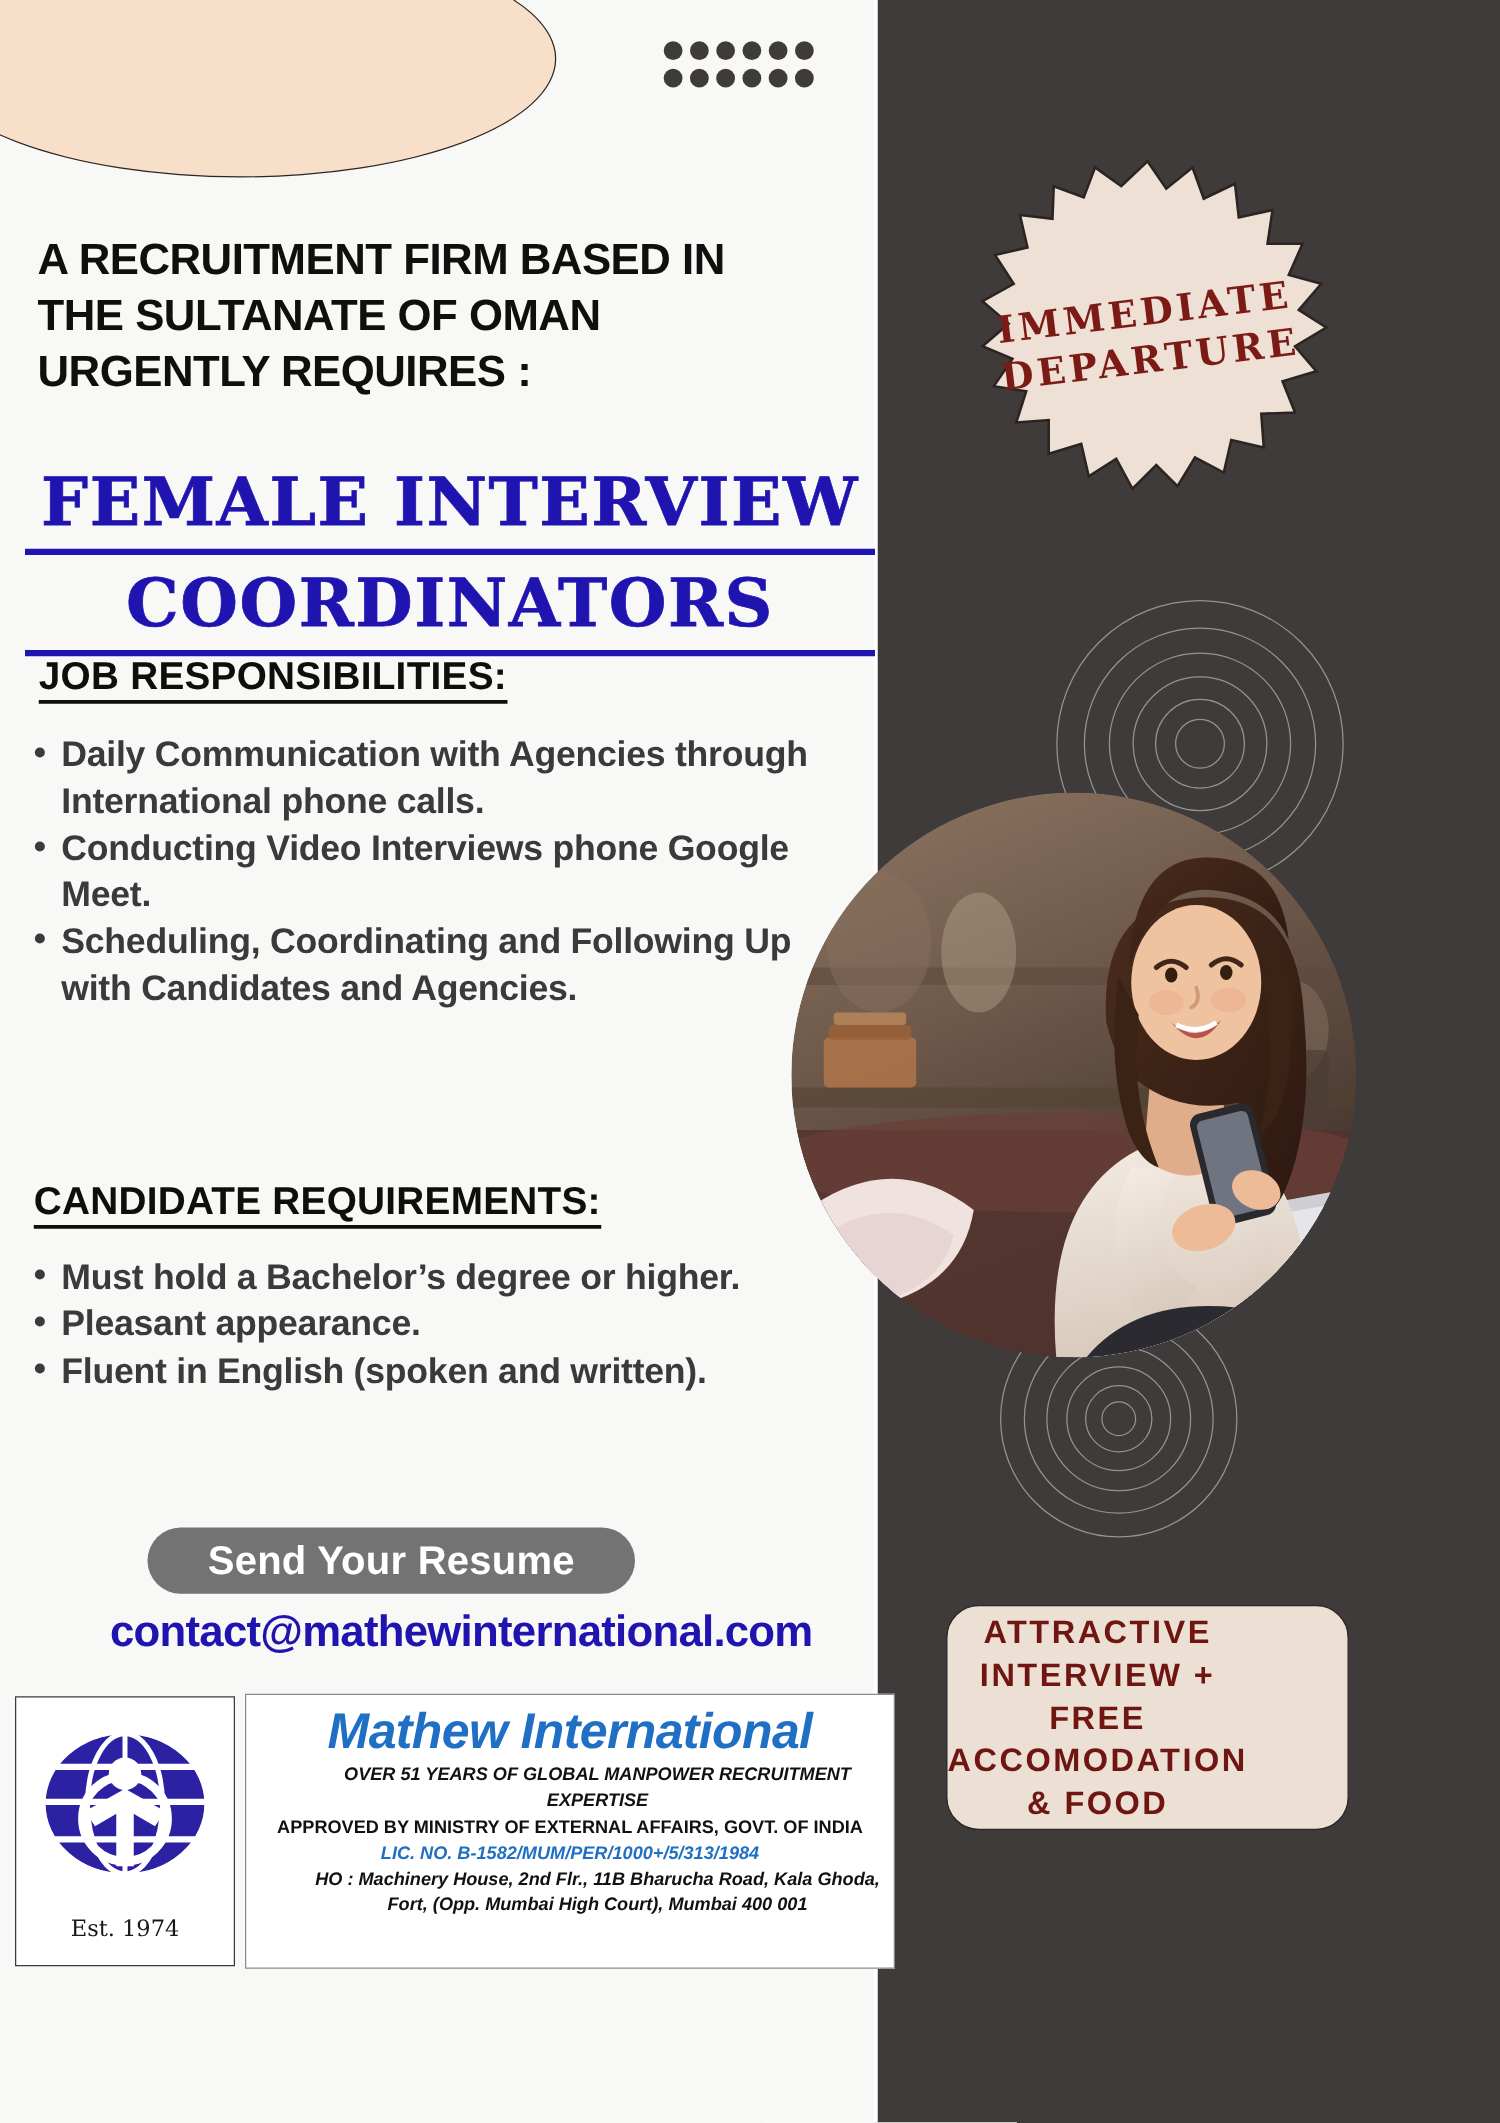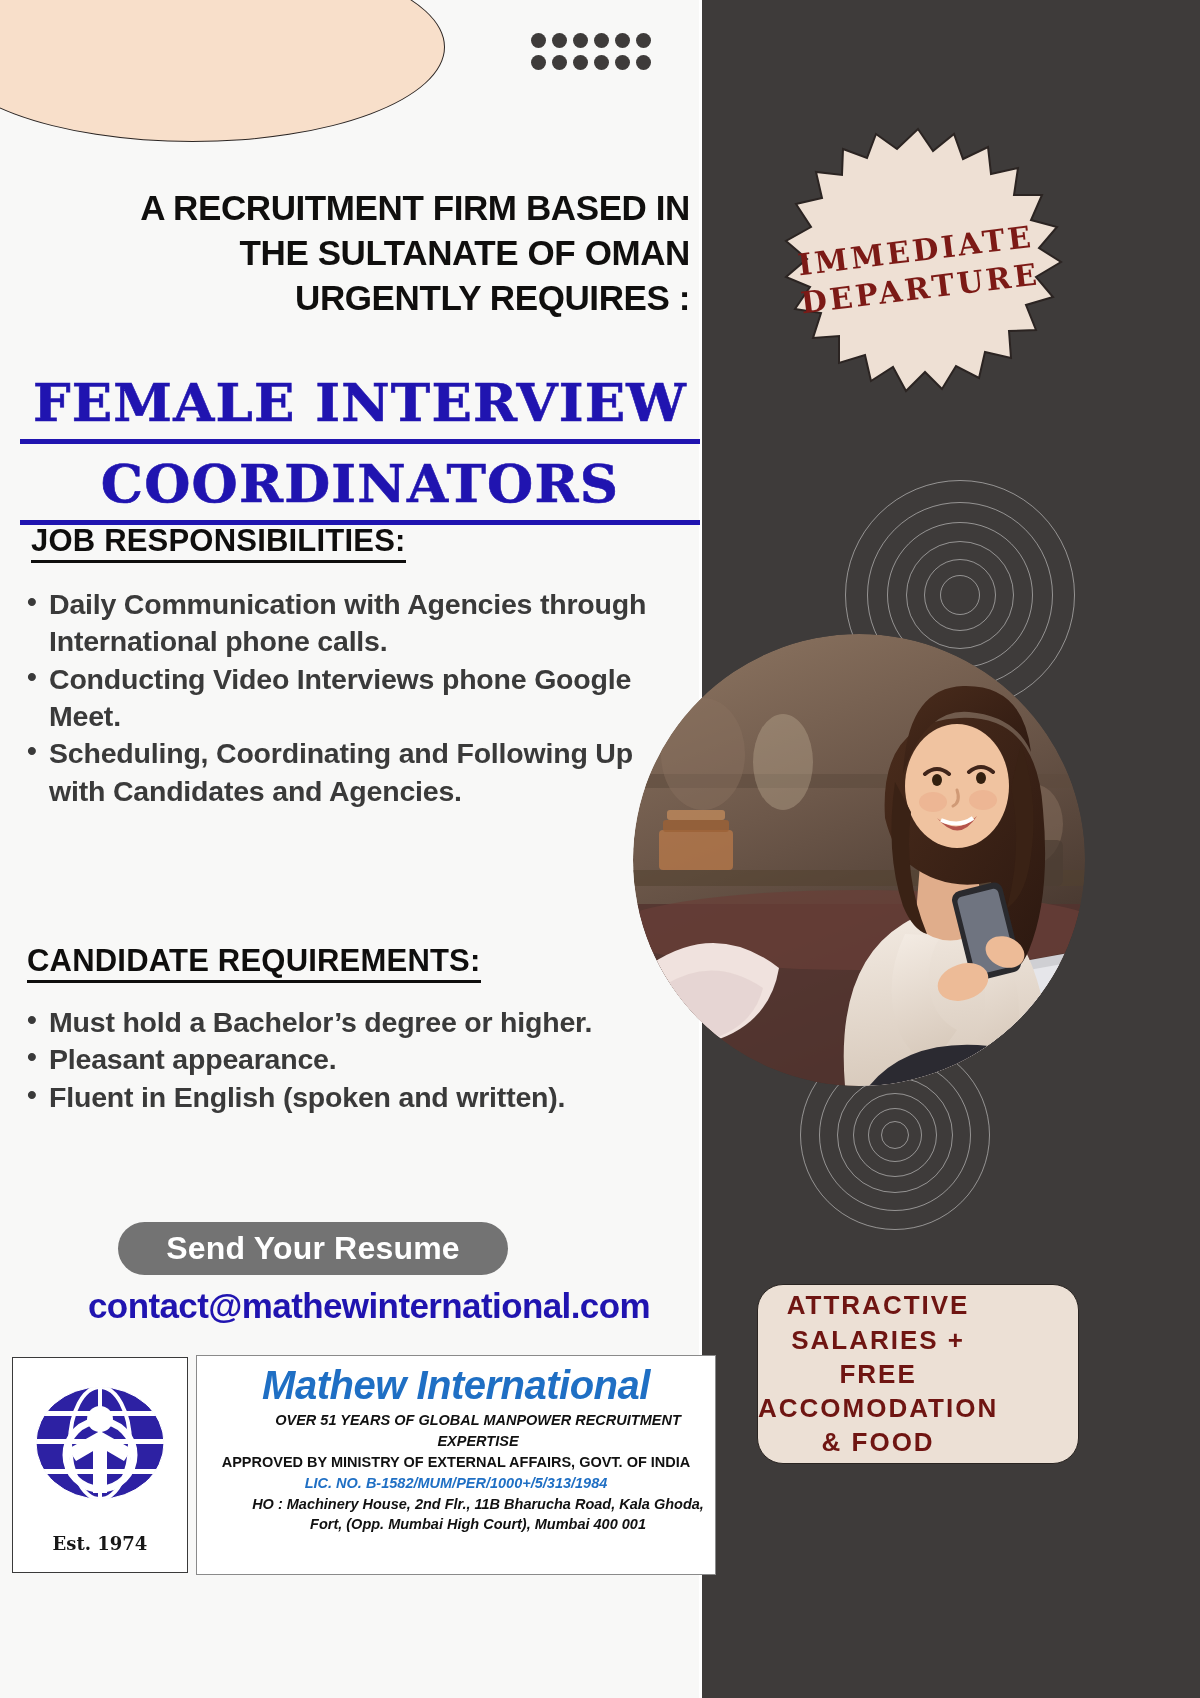--- a/index.html
+++ b/index.html
@@ -41,21 +41,21 @@
 
   .dotgrid{
     position:absolute; left:531px; top:33px;
     display:grid; grid-template-columns:repeat(6, 21px); grid-template-rows:repeat(2, 22px);
   }
   .dotgrid i{ display:block; width:15px; height:15px; border-radius:50%; background:#3e3b3a; }
 
   
   .intro{
     position:absolute; left:30px; top:185px; width:660px;
-    text-align:right; color:#100f0e;
+    text-align:left; color:#100f0e;
     font-weight:800; font-size:35px; line-height:1.29;
     letter-spacing:-0.4px;
   }
 
   
   .jobtitle{
     position:absolute; left:20px; top:368px; width:680px;
     text-align:center; color:#2014b0;
     font-family:"DejaVu Serif", serif;
     font-weight:700; font-size:53px; line-height:1.30;
@@ -101,21 +101,21 @@
     font-weight:700; font-size:35px; letter-spacing:-0.6px;padding-left:48px;
   }
 
   
   .logo-box{
     position:absolute; left:12px; top:1357px; width:176px; height:216px;
     background:#ffffff; border:1.5px solid #3a3a3a;
     display:flex; flex-direction:column; align-items:center; justify-content:center;
   }
   .logo-box .est{
-    font-family:"DejaVu Serif", serif; font-weight:700; font-size:18px;
+    font-family:"DejaVu Serif", serif; font-weight:400; font-size:18px;
     color:#171717; margin-top:16px;
   }
   .info-box{
     position:absolute; left:196px; top:1355px; width:520px; height:220px;
     background:#ffffff; border:1.5px solid #8a8a8a;
     padding:8px 6px 0 6px; text-align:center;
   }
   .brand{
     color:#1f6fc4; font-weight:700; font-style:italic; font-size:40px;
     letter-spacing:-0.5px; line-height:1.05; margin-bottom:4px;
@@ -356,20 +356,20 @@
         <ellipse cx="372" cy="318" rx="20" ry="15" fill="#edbb97" transform="rotate(22 372 318)"></ellipse>
 
         <path d="M236 452 q40 -48 120 -40 q60 6 96 40 z" fill="#2b2a31"></path>
       </g>
     </svg>
   </div>
 
   <div class="salary">
     <div>
       <div>ATTRACTIVE</div>
-      <div>SALARIES +</div>
+      <div>INTERVIEW +</div>
       <div>FREE</div>
       <div>ACCOMODATION</div>
       <div>&amp; FOOD</div>
     </div>
   </div>
 
 </div>
 
 </body></html>

